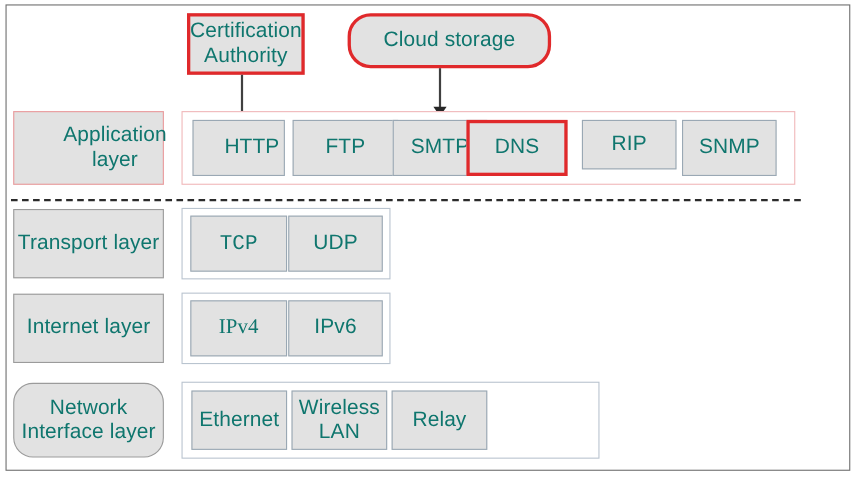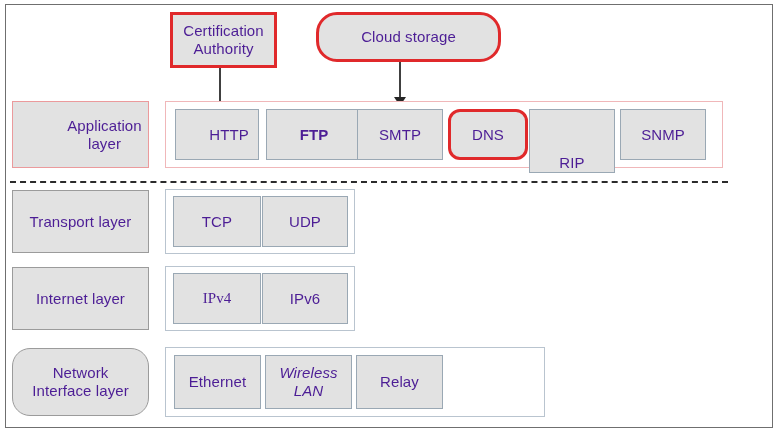--- a/index.html
+++ b/index.html
@@ -31,22 +31,22 @@
   
   .gbox {
     position: absolute;
     box-sizing: border-box;
     background: #e2e2e2;
     border: 1px solid #9aa8b4;
     display: flex;
     align-items: center;
     justify-content: center;
     text-align: center;
-    color: #4c1d95;
-    font-size: 15px;
+    color: #0f766e;
+    font-size: 19px;
     line-height: 1.18;
     letter-spacing: 0.1px;
   }
   
   .gbox.grey-outline {
     border: 1px solid #9b9b9b;
   }
   
   .gbox.red-thick {
     border: 3px solid #e0292b;
@@ -115,45 +115,45 @@
   <div class="gbox pink-outline" style="left:12px; top:101px; width:137px; height:67px;padding-left:48px;">
     <span class="lbl">Application
 layer</span>
   </div>
 
   <div class="row-container pink" style="left:165px; top:101px; width:558px; height:67px;"></div>
 
   <div class="gbox" style="left:175px; top:109px; width:84px; height:51px;padding-left:24px;">
     <span class="lbl">HTTP</span>
   </div>
-  <div class="gbox" style="left:266px; top:109px; width:96px; height:51px;font-weight:bold;">
+  <div class="gbox" style="left:266px; top:109px; width:96px; height:51px;">
     <span class="lbl">FTP</span>
   </div>
   <div class="gbox" style="left:357px; top:109px; width:86px; height:51px;justify-content:center;">
     <span class="lbl">SMTP</span>
   </div>
-  <div class="gbox red-thick" style="left:448px; top:109px; width:80px; height:51px;border-radius:12px;">
+  <div class="gbox red-thick" style="left:424px; top:109px; width:92px; height:51px;">
     <span class="lbl">DNS</span>
   </div>
-  <div class="gbox" style="left:529px; top:109px; width:86px; height:64px;align-items:flex-end;">
+  <div class="gbox" style="left:529px; top:109px; width:86px; height:45px;">
     <span class="lbl">RIP</span>
   </div>
   <div class="gbox" style="left:620px; top:109px; width:86px; height:51px;">
     <span class="lbl">SNMP</span>
   </div>
 
   <div class="dashed-sep" style="left:10px; top:181px; width:718px;"></div>
 
   <div class="gbox grey-outline" style="left:12px; top:190px; width:137px; height:63px;">
     <span class="lbl">Transport layer</span>
   </div>
 
   <div class="row-container" style="left:165px; top:189px; width:190px; height:65px;"></div>
 
-  <div class="gbox" style="left:173px; top:196px; width:88px; height:51px;">
+  <div class="gbox" style="left:173px; top:196px; width:88px; height:51px;font-family:Liberation Mono, monospace;">
     <span class="lbl">TCP</span>
   </div>
   <div class="gbox" style="left:262px; top:196px; width:86px; height:51px;justify-content:center;">
     <span class="lbl">UDP</span>
   </div>
 
   <div class="gbox grey-outline" style="left:12px; top:267px; width:137px; height:63px;text-align:center;">
     <span class="lbl">Internet layer</span>
   </div>
 
@@ -169,21 +169,21 @@
   <div class="gbox grey-outline" style="left:12px; top:348px; width:137px; height:68px;border-radius:18px;">
     <span class="lbl">Network
 Interface layer</span>
   </div>
 
   <div class="row-container" style="left:165px; top:347px; width:380px; height:70px;"></div>
 
   <div class="gbox" style="left:174px; top:355px; width:87px; height:54px;">
     <span class="lbl">Ethernet</span>
   </div>
-  <div class="gbox" style="left:265px; top:355px; width:87px; height:54px;font-style:italic;">
+  <div class="gbox" style="left:265px; top:355px; width:87px; height:54px;">
     <span class="lbl">Wireless
 LAN</span>
   </div>
   <div class="gbox" style="left:356px; top:355px; width:87px; height:54px;">
     <span class="lbl">Relay</span>
   </div>
 
 </div>
 
 </body></html>

